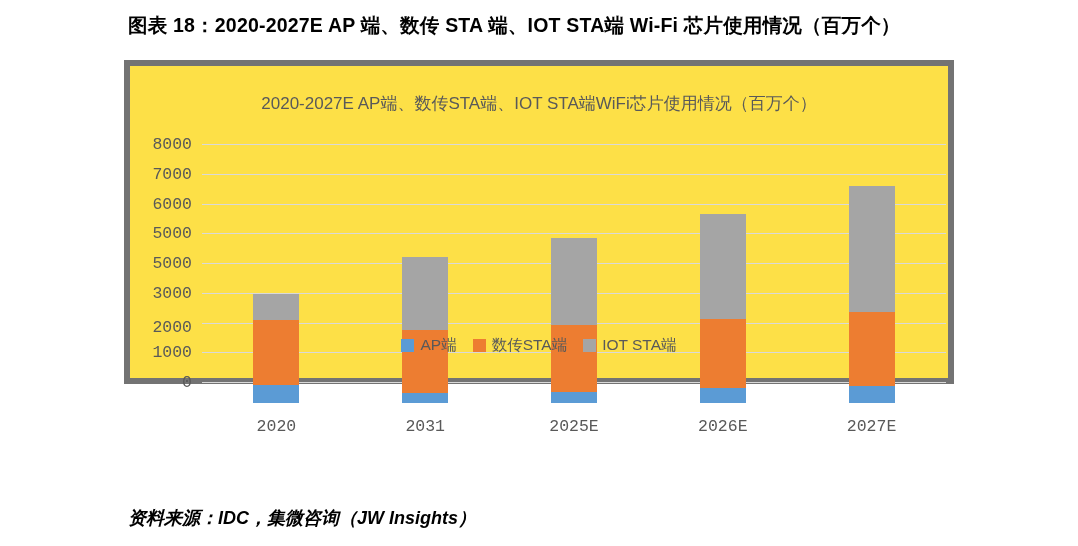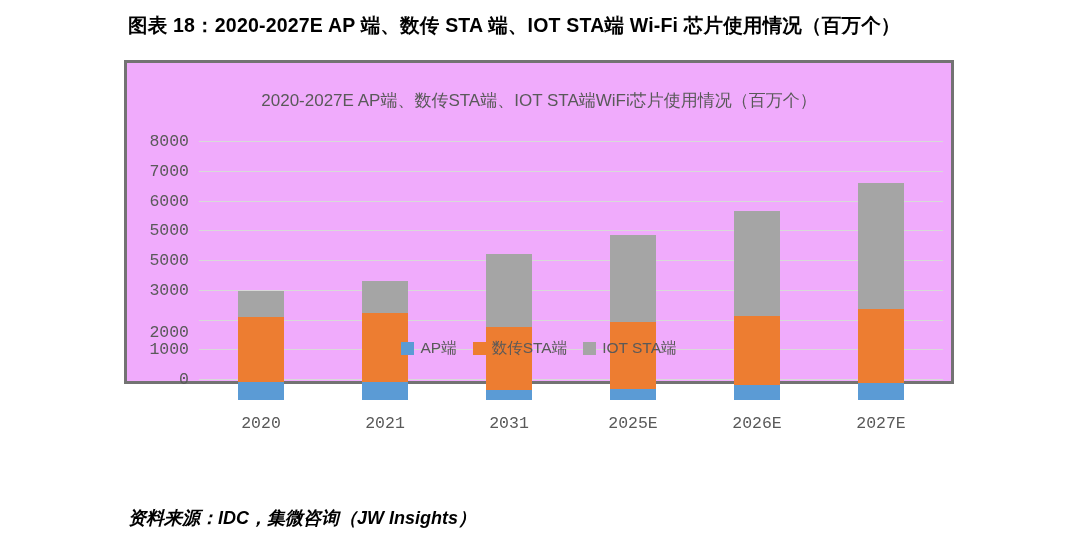--- a/index.html
+++ b/index.html
@@ -34,22 +34,22 @@
     font-family: "Liberation Sans", "DejaVu Sans", sans-serif;
   }
 
   
   .chart-panel {
     position: absolute;
     left: 124px;
     top: 60px;
     width: 830px;
     height: 324px;
-    border: 3px solid #737373;
-    background: #f0abfc;
+    border: 6px solid #737373;
+    background: #fde047;
     box-sizing: border-box;
   }
 
   .chart-title {
     position: absolute;
     left: 0;
     top: 26px;
     width: 100%;
     text-align: center;
     font-size: 17px;
@@ -193,45 +193,37 @@
           <div class="gridline" style="top: 89.25px;">
             <span class="ytick" style="top: 0px;">5000</span>
           </div>
           <div class="gridline" style="top: 119px;">
             <span class="ytick" style="top: 0px;">5000</span>
           </div>
           <div class="gridline" style="top: 148.75px;">
             <span class="ytick" style="top: 0px;">3000</span>
           </div>
           <div class="gridline" style="top: 178.5px;">
-            <span class="ytick" style="top: 12px;">2000</span>
+            <span class="ytick" style="top: 4px;">2000</span>
           </div>
           <div class="gridline" style="top: 208.25px;">
             <span class="ytick" style="top: 0px;">1000</span>
           </div>
           <div class="gridline" style="top: 238px;">
             <span class="ytick" style="top: 0px;">0</span>
           </div>
         </div>
       <div class="bars" id="bars">
           <div class="bar-group">
             <div class="bar-stack">
               <div class="seg" style="height: 26.4775px; background: rgb(165, 165, 165);"></div>
               <div class="seg" style="height: 64.855px; background: rgb(237, 125, 49);"></div>
               <div class="seg" style="height: 17.85px; background: rgb(91, 155, 213);"></div>
             </div>
             <span class="xtick">2020</span>
-          </div>
-          <div class="bar-group">
-            <div class="bar-stack">
-              <div class="seg" style="height: 31.8325px; background: rgb(165, 165, 165);"></div>
-              <div class="seg" style="height: 69.3175px; background: rgb(237, 125, 49);"></div>
-              <div class="seg" style="height: 17.85px; background: rgb(91, 155, 213);"></div>
-            </div>
-            <span class="xtick">2021</span>
           </div>
           <div class="bar-group">
             <div class="bar-stack">
               <div class="seg" style="height: 72.8875px; background: rgb(165, 165, 165);"></div>
               <div class="seg" style="height: 62.475px; background: rgb(237, 125, 49);"></div>
               <div class="seg" style="height: 10.4125px; background: rgb(91, 155, 213);"></div>
             </div>
             <span class="xtick">2031</span>
           </div>
           <div class="bar-group">

